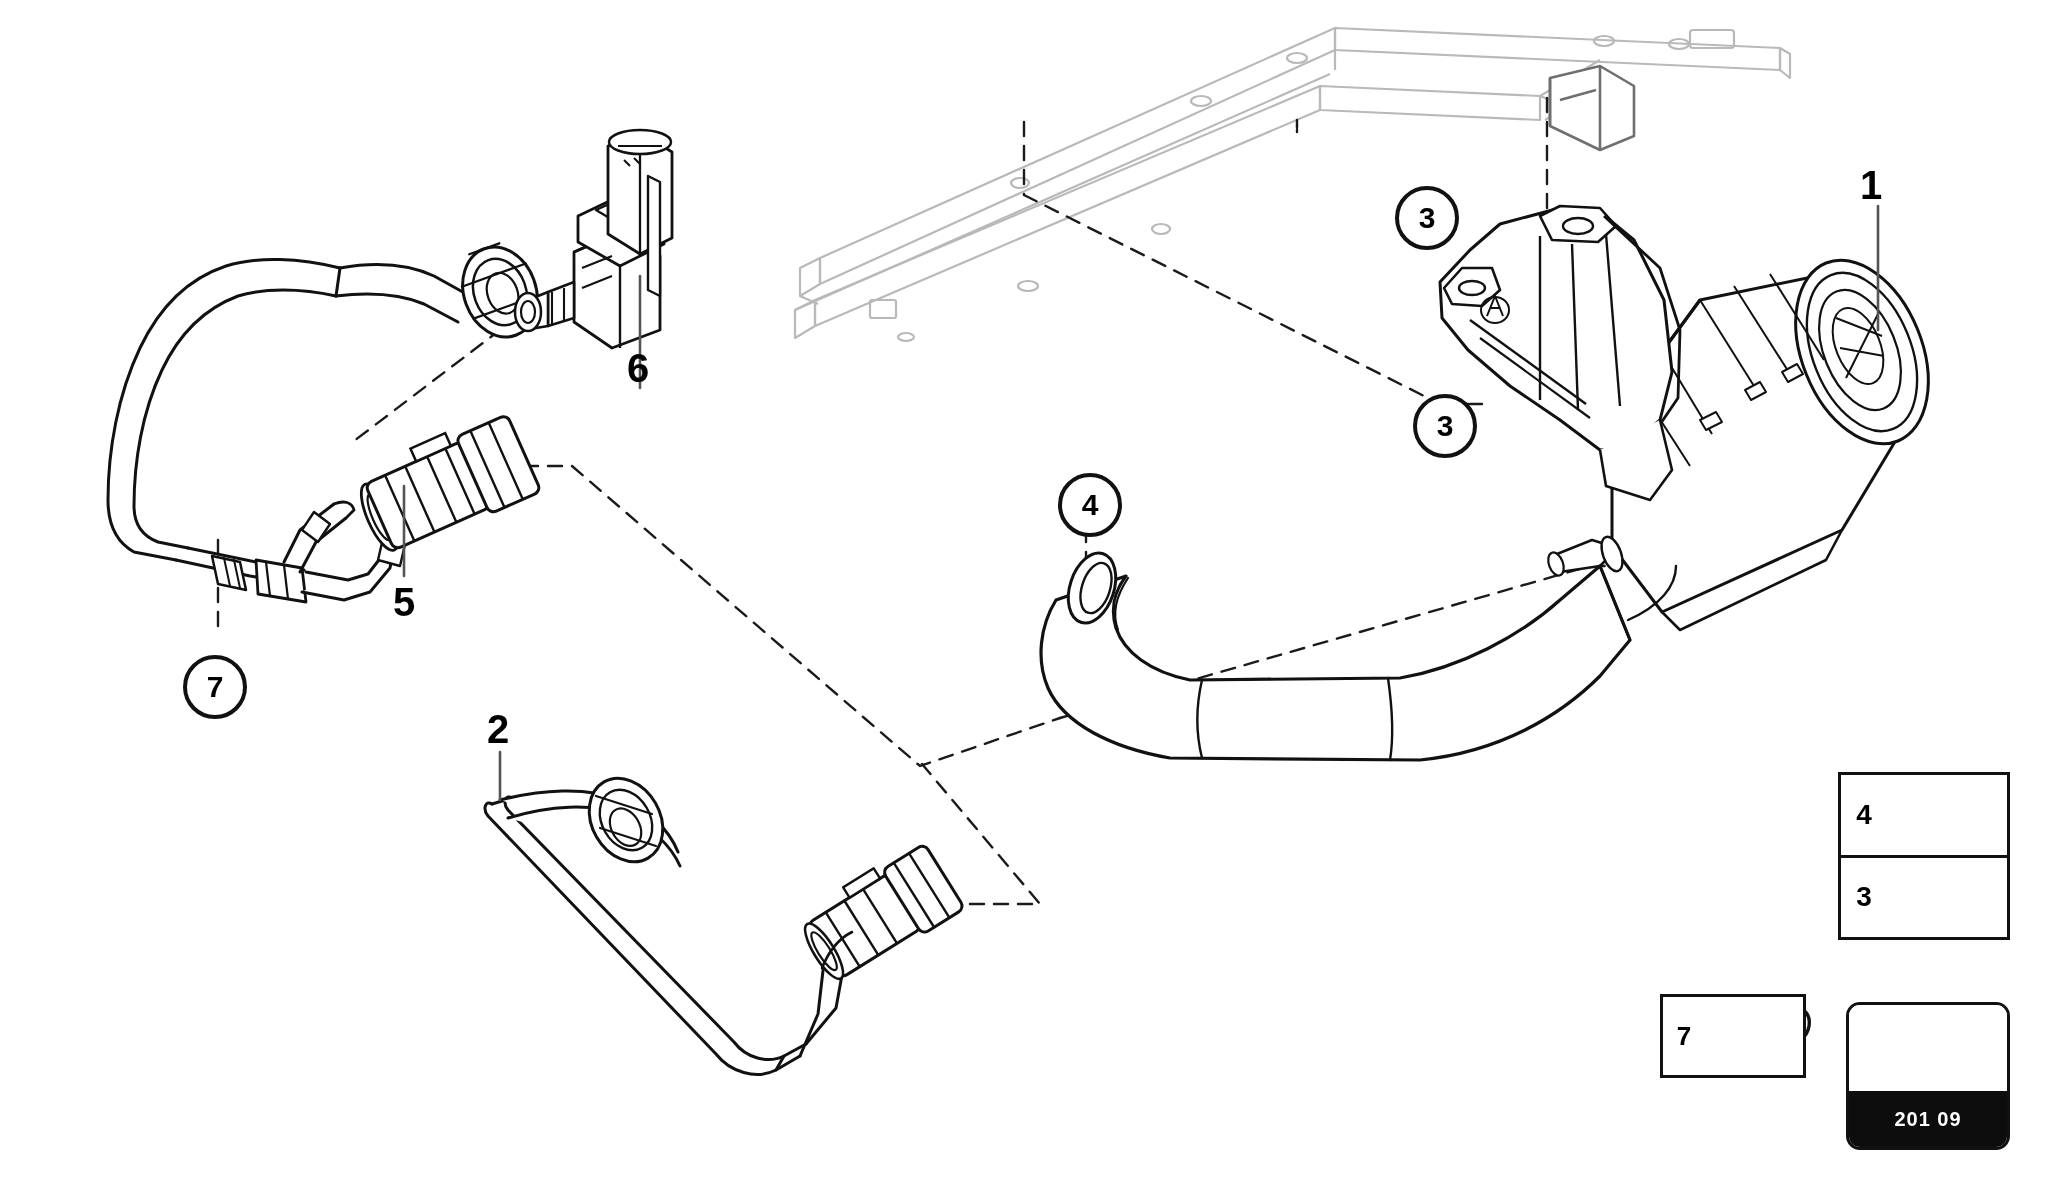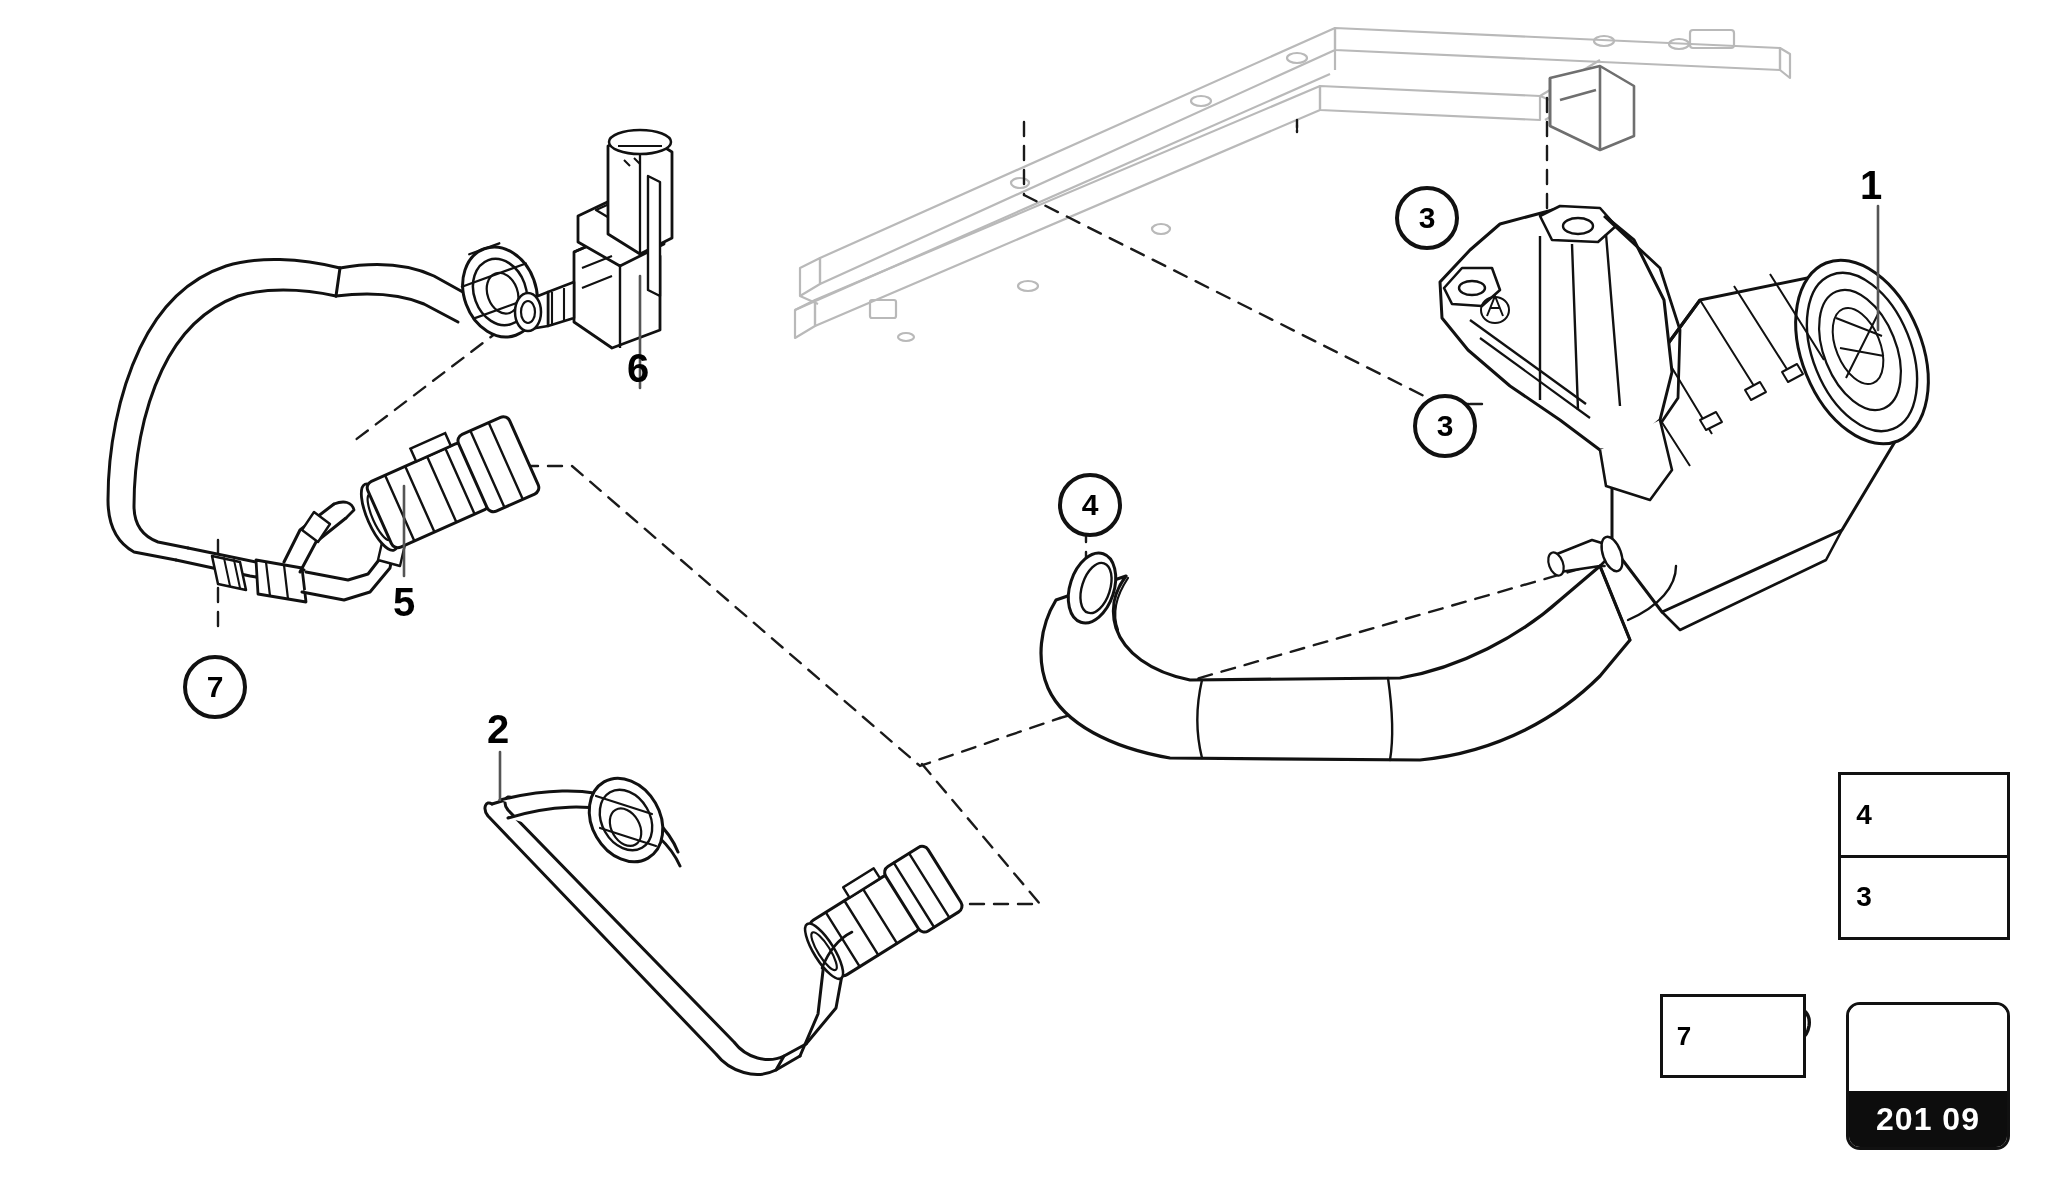--- a/index.html
+++ b/index.html
@@ -38,21 +38,21 @@
   .legend-box7 .legend-num{width:42px;font-size:26px;}
 
   
   .code-badge{position:absolute;left:1846px;top:1002px;width:164px;height:148px;
               border-radius:14px;overflow:hidden;background:#fff;
               border:3px solid #111;box-sizing:border-box;
               display:flex;flex-direction:column;}
   .code-badge .arrow-cell{flex:1;position:relative;background:#fff;}
   .code-badge .code-cell{height:56px;background:#0d0d0d;color:#fff;
               display:flex;align-items:center;justify-content:center;
-              font-size:32px;font-weight:bold;letter-spacing:1px;
+              font-size:20px;font-weight:bold;letter-spacing:1px;
               font-family:"Liberation Sans",sans-serif;}
 </style>
 </head>
 <body>
 
 <div id="stage">
 
   <svg id="art" viewBox="0 0 2048 1178">
     <defs>
       <g id="g-clampring">

